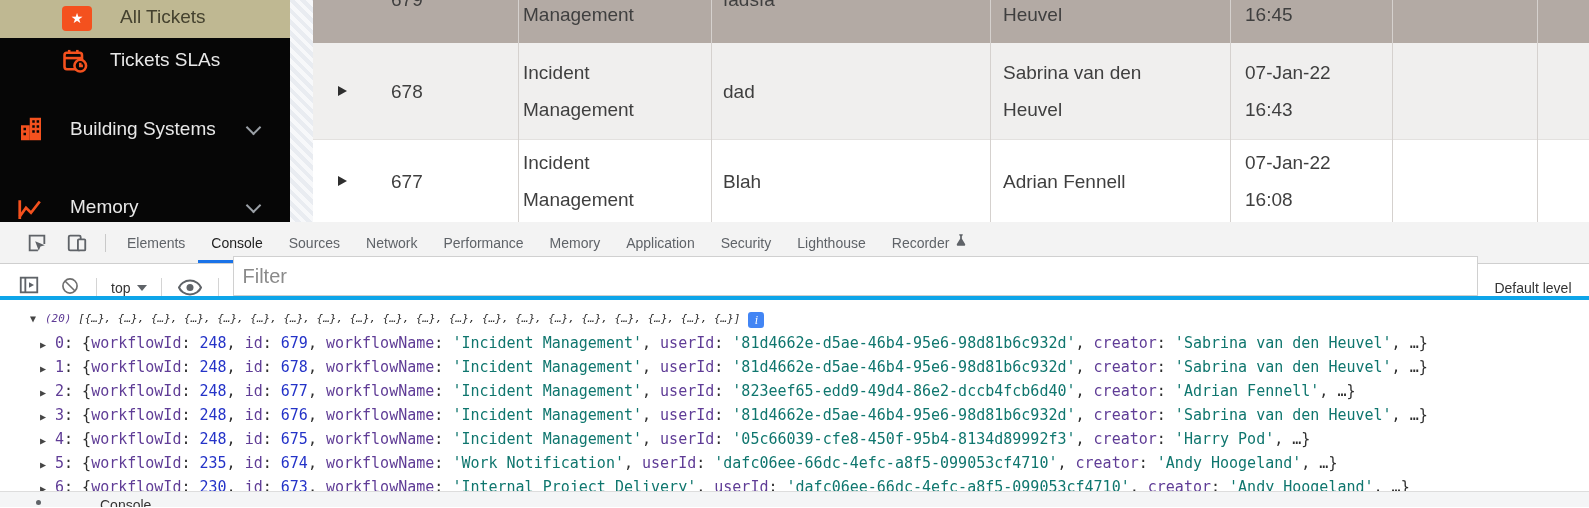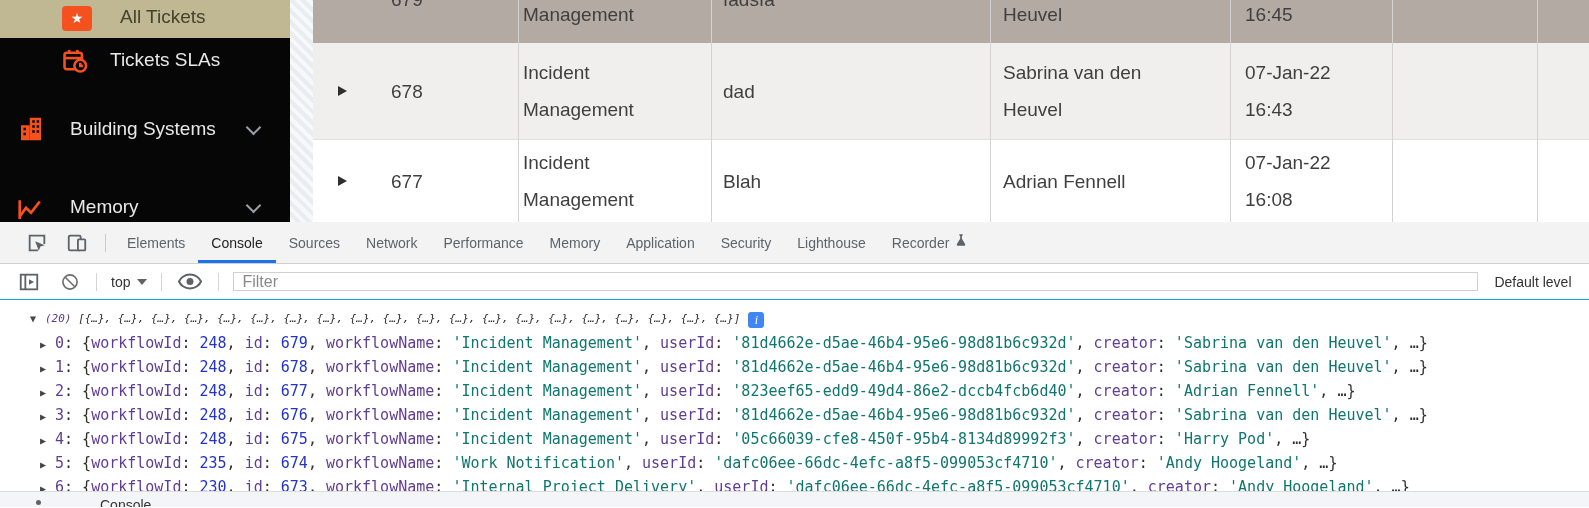--- a/index.html
+++ b/index.html
@@ -50,26 +50,26 @@
 
   
   .devtools { position:absolute; top:222px; left:0; width:1589px; height:286px; background:#fff; }
 
   .tabbar { height:42px; background:#f3f3f3; border-bottom:1px solid #cfcfcf; display:flex; align-items:stretch; padding-left:17px; color:#5f6368; }
   .tb-ico { width:24px; display:flex; align-items:center; justify-content:center; margin:0 8px; cursor:pointer; }
   .tb-sep { width:1px; height:18px; background:#c9c9c9; align-self:center; margin:0 8px; }
   .tab { padding:0 13px; font-size:14px; line-height:40px; white-space:nowrap; cursor:pointer; display:flex; align-items:center; gap:5px; }
   .tab.active { color:#1f1f1f; box-shadow:inset 0 -3px 0 #1a73e8; }
 
-  .ctoolbar { height:36px; background:#fff; border-bottom:1px solid #0ea5e9; display:flex; align-items:center; padding:0 0 0 12px; color:#5f6368; }
+  .ctoolbar { height:36px; background:#fff; border-bottom:4px solid #0ea5e9; display:flex; align-items:flex-end; padding:0 0 0 12px; color:#5f6368; }
   .ct-sep { width:1px; height:18px; background:#d4d4d4; margin:0 10px; }
   .ct-ico { display:flex; align-items:center; justify-content:center; margin:0 6px; cursor:pointer; }
   .ctx { font-size:14px; color:#333; display:flex; align-items:center; gap:7px; margin:0 4px; cursor:pointer; }
   .dd-arrow { width:0; height:0; border-left:5px solid transparent; border-right:5px solid transparent; border-top:6px solid #5f6368; }
-  .filter-input { width:1245px; height:19px; border:1px solid #d0d0d0; border-radius:0; font-size:16px; padding:0 8px; color:#333;
+  .filter-input { width:1245px; height:40px; border:1px solid #d0d0d0; border-radius:0; font-size:20px; padding:0 8px; color:#333;
     font-family:"Liberation Sans", sans-serif; margin-left:4px; outline:none; }
   .filter-input::placeholder { color:#8a8a8a; }
   .level-sel { font-size:14px; color:#333; margin-left:16px; white-space:nowrap; cursor:pointer; }
 
   .console-area { position:relative; height:191px; overflow:hidden; background:#fff;
     font-family:"DejaVu Sans Mono","Liberation Mono",monospace; font-size:15px; color:#2e2e2e; padding-top:6px; }
   .cline1 { height:25px; line-height:25px; padding-left:30px; white-space:nowrap; font-size:0; }
   .cline1 span { font-size:11px; white-space:pre; }
   .csummary { font-style:italic; }
   .ctri { display:inline-block; font-size:10px !important; color:#454545; width:15px; cursor:pointer; font-style:normal; }

